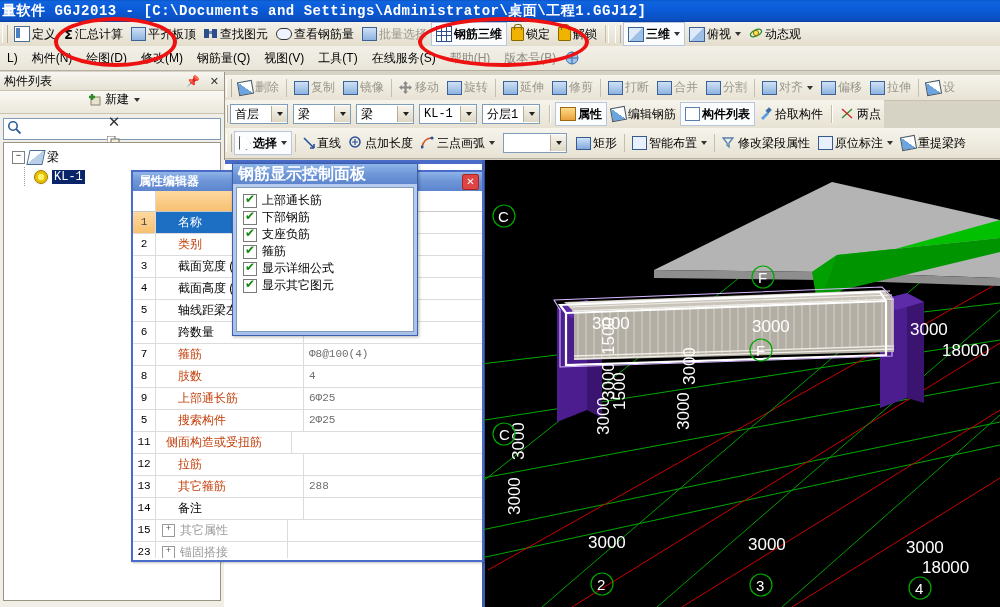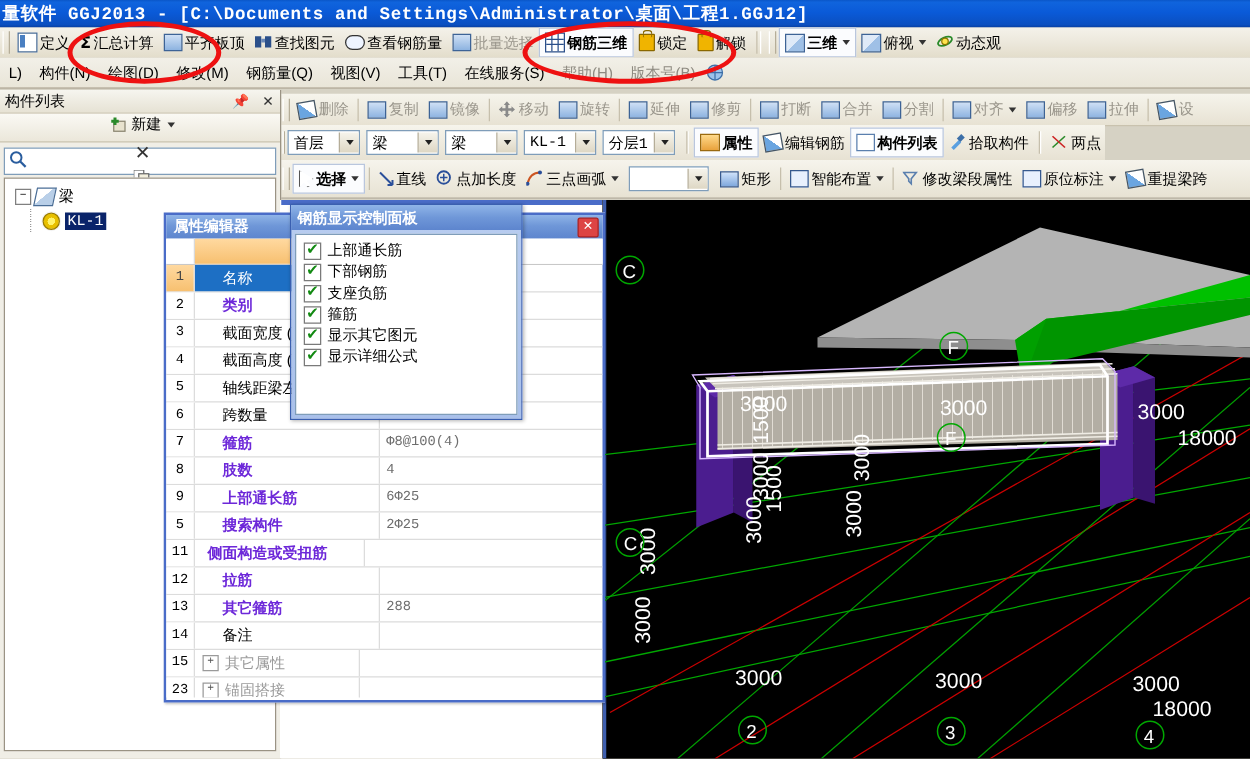--- a/index.html
+++ b/index.html
@@ -149,41 +149,41 @@
   .pr{display:flex;height:21px;font-size:12px;border-bottom:1px solid #dcdcdc;}
   .pr .idx{
     width:22px;text-align:center;line-height:21px;color:#000;
     border-right:1px solid #dcdcdc;background:#fff;
     font-family:"Liberation Mono",monospace;font-size:11px;
   }
   .pr .nm{
     width:125px;line-height:21px;padding-left:22px;color:#000;
     border-right:1px solid #dcdcdc;white-space:nowrap;overflow:hidden;
   }
-  .pr .nm.blue{color:#6d28d9;font-weight:bold;}
+  .pr .nm.blue{color:#c2410c;font-weight:normal;}
   .pr .nm.gray{color:#9a9a9a;padding-left:6px;display:flex;align-items:center;gap:5px;}
   .pr .vl{flex:1;line-height:21px;padding-left:5px;color:#6e6e6e;
     font-family:"Liberation Mono","DejaVu Sans Mono",monospace;font-size:11px;}
   .pr.sel .idx{background:linear-gradient(to bottom,#ffd9a0,#f7c070);color:#444;}
   .pr.sel .nm{background:#1d6fc4;color:#fff;font-weight:normal;}
   .expbox{
     width:11px;height:11px;border:1px solid #9a9a9a;background:#fff;
     font-size:9px;line-height:9px;text-align:center;color:#555;
     font-family:"Liberation Mono",monospace;
   }
 
   
   .rebarpanel{
     position:absolute;left:232px;top:163px;width:184px;height:171px;
     border:1px solid #3a5fb0;
     background:linear-gradient(to bottom,#b9cdf0 0%,#a9c0ea 100%);
     box-shadow:1px 1px 3px rgba(0,0,0,.3);
   }
   .rp-title{
-    height:20px;color:#fff;font-weight:bold;font-size:12px;
+    height:20px;color:#fff;font-weight:bold;font-size:16px;
     display:flex;align-items:center;padding-left:5px;
     background:linear-gradient(to bottom,#8fb4e8 0%,#6f97d8 50%,#5d85ce 100%);
   }
   .rp-body{
     margin:3px;height:139px;background:#fff;border:1px solid #7f9db9;
     padding:4px 0 0 6px;
   }
   .rp-item{display:flex;align-items:center;gap:5px;height:17px;font-size:12px;color:#000;}
   .cb{
     width:12px;height:12px;border:1px solid #7a7a7a;background:#fff;
@@ -923,25 +923,25 @@
       <div class="rp-item">
         <span class="cb"></span>
         <span>支座负筋</span>
       </div>
       <div class="rp-item">
         <span class="cb"></span>
         <span>箍筋</span>
       </div>
       <div class="rp-item">
         <span class="cb"></span>
-        <span>显示其它图元</span>
+        <span>显示详细公式</span>
       </div>
       <div class="rp-item">
         <span class="cb"></span>
-        <span>显示详细公式</span>
+        <span>显示其它图元</span>
       </div>
     </div>
   </div>
 
   <div class="redcircle" style="left:54px;top:17px;width:115px;height:42px;"></div>
   <div class="redcircle" style="left:418px;top:17px;width:163px;height:42px;"></div>
 
 </div>
 
 </body></html>

